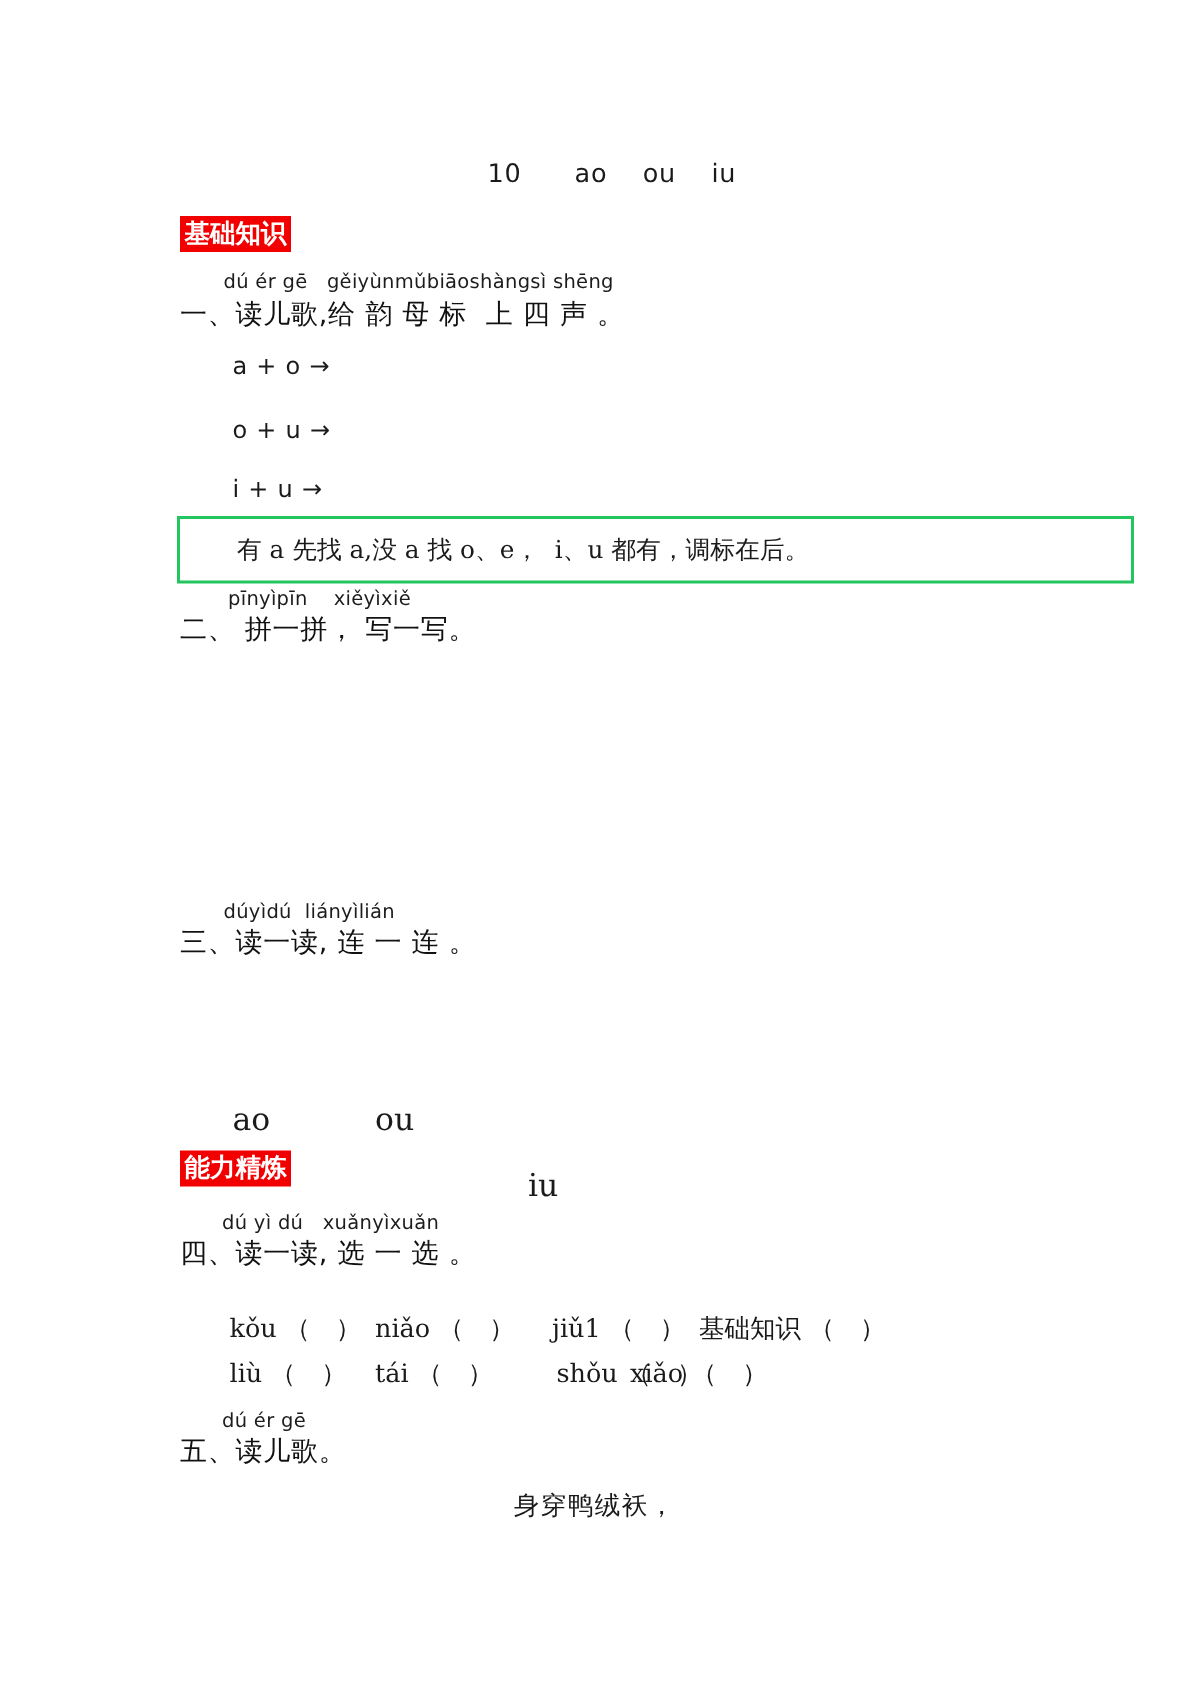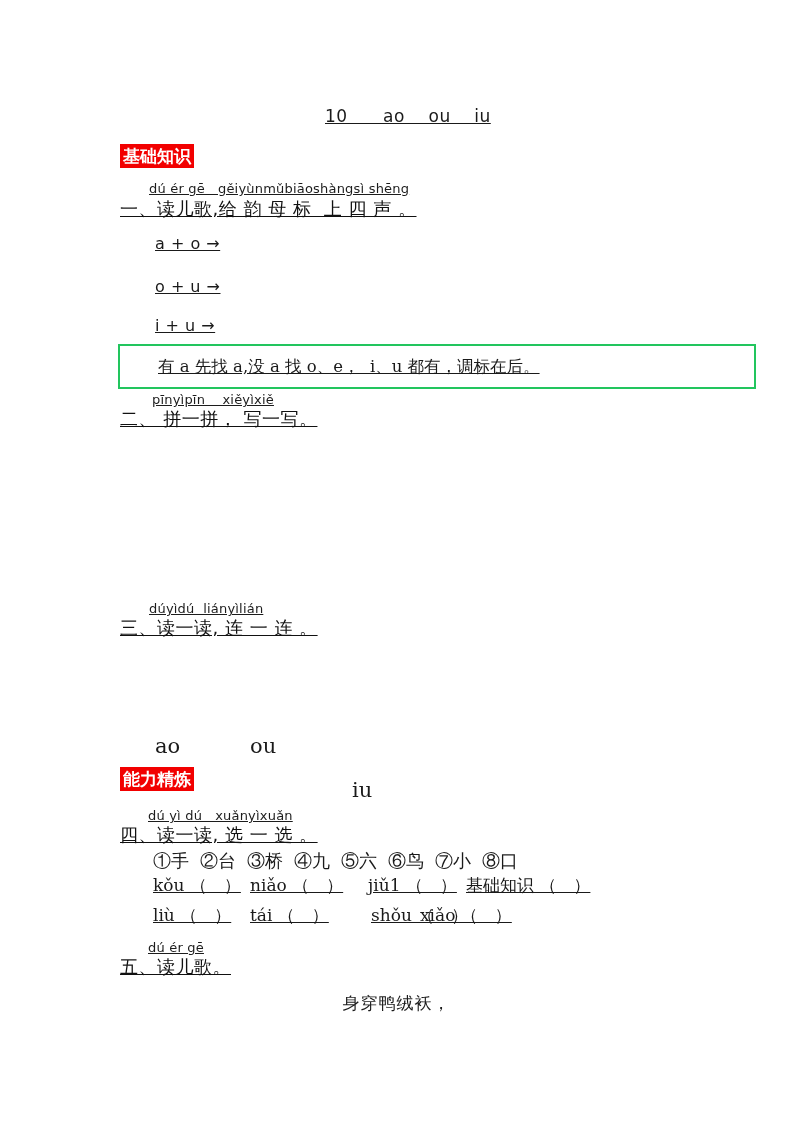--- a/index.html
+++ b/index.html
@@ -9,21 +9,21 @@
   }
   .page {
     position: relative;
     width: 793px;
     height: 1122px;
     background: #ffffff;
     color: #1a1a1a;
     overflow: hidden;
   }
   .abs { position: absolute; }
-  .pre { white-space: pre; text-decoration: underline; }
+  .pre { white-space: pre; }
   .sans { font-family: "DejaVu Sans", "Liberation Sans", sans-serif; }
   .serif { font-family: "DejaVu Serif", "Liberation Serif", serif; }
 
   .lesson-title {
     left: 325px; top: 106px;
     font-size: 17px;
     letter-spacing: 0.5px;
     color: #1a1a1a;
   }
   .badge {
@@ -123,30 +123,20 @@
 
   <div class="abs serif final f0">ao</div>
   <div class="abs serif final f1">ou</div>
   <div class="abs serif final f2">iu</div>
 
   <div class="abs sans badge badge-ability">能力精炼</div>
 
   <div class="abs sans pre pinyin p4">dú yì dú   xuǎnyìxuǎn</div>
   <div class="abs sans pre heading h4">四、读一读, 选 一 选 。</div>
 
-  <div class="abs serif options-line">
-    <span>①手</span>
-    <span>②台</span>
-    <span>③桥</span>
-    <span>④九</span>
-    <span>⑤六</span>
-    <span>⑥鸟</span>
-    <span>⑦小</span>
-    <span>⑧口</span>
-  </div>
 
   <div class="abs serif pre answer-item r1 r1a">kǒu （　）</div>
   <div class="abs serif pre answer-item r1 r1b">niǎo （　）</div>
   <div class="abs serif pre answer-item r1 r1c">jiǔ1 （　）</div>
   <div class="abs serif pre answer-item r1 r1d">基础知识 （　）</div>
 
   <div class="abs serif pre answer-item r2 r2a">liù （　）</div>
   <div class="abs serif pre answer-item r2 r2b">tái （　）</div>
   <div class="abs serif pre answer-item r2 r2c">shǒu （　）</div>
   <div class="abs serif pre answer-item r2 r2d">xiǎo （　）</div>

